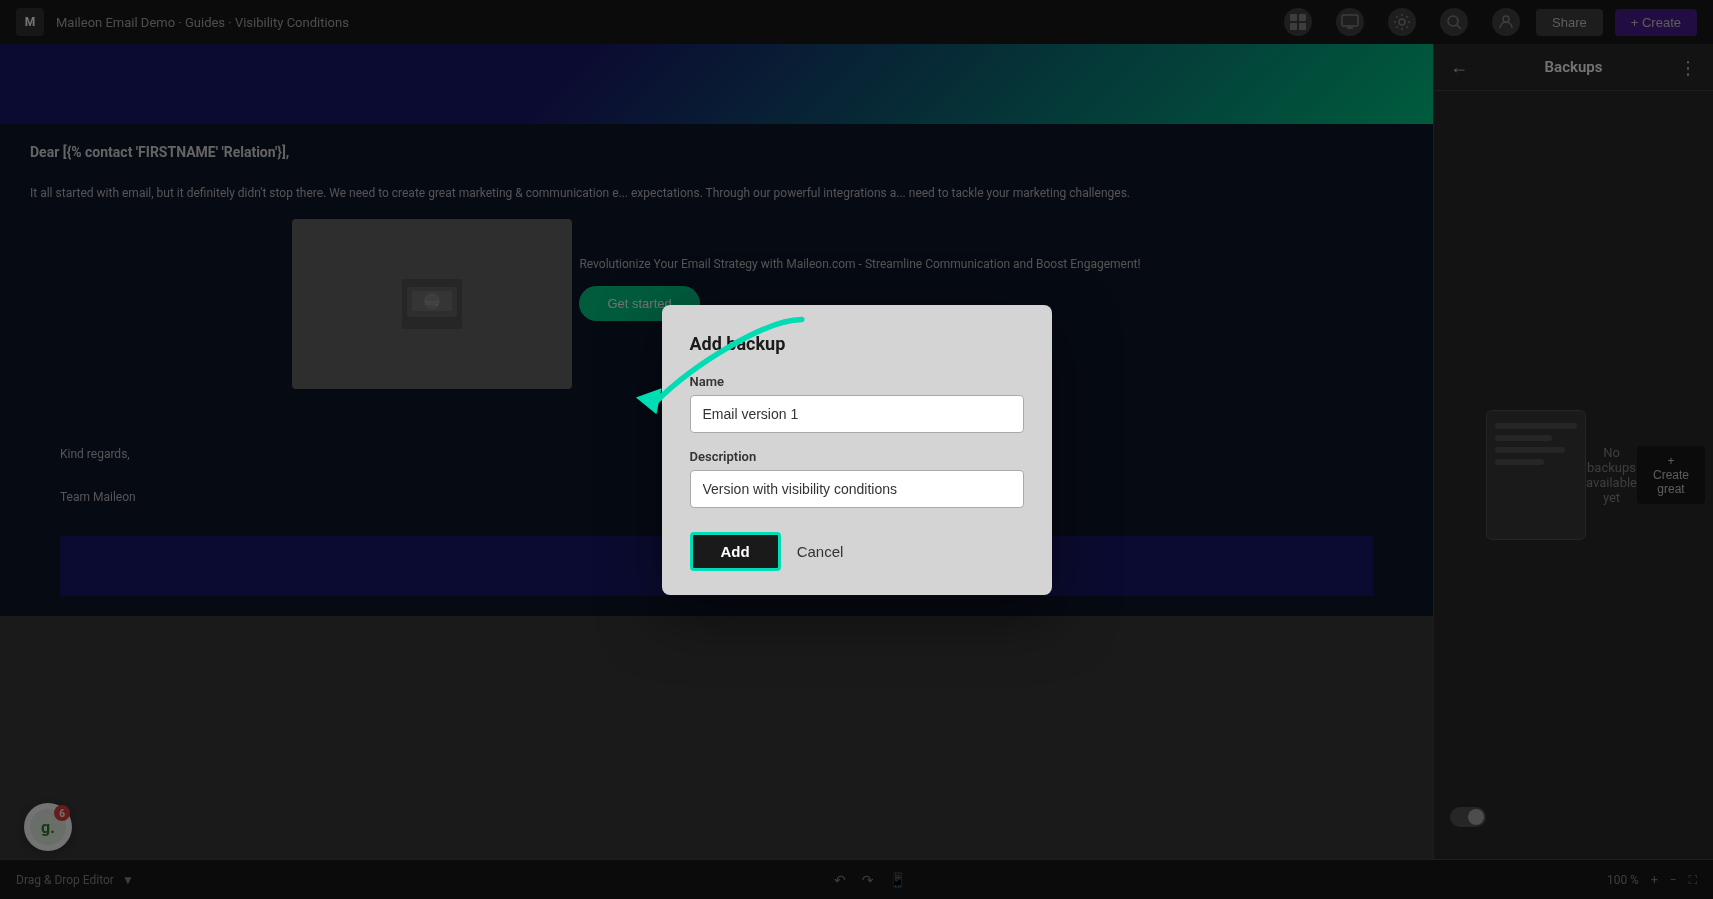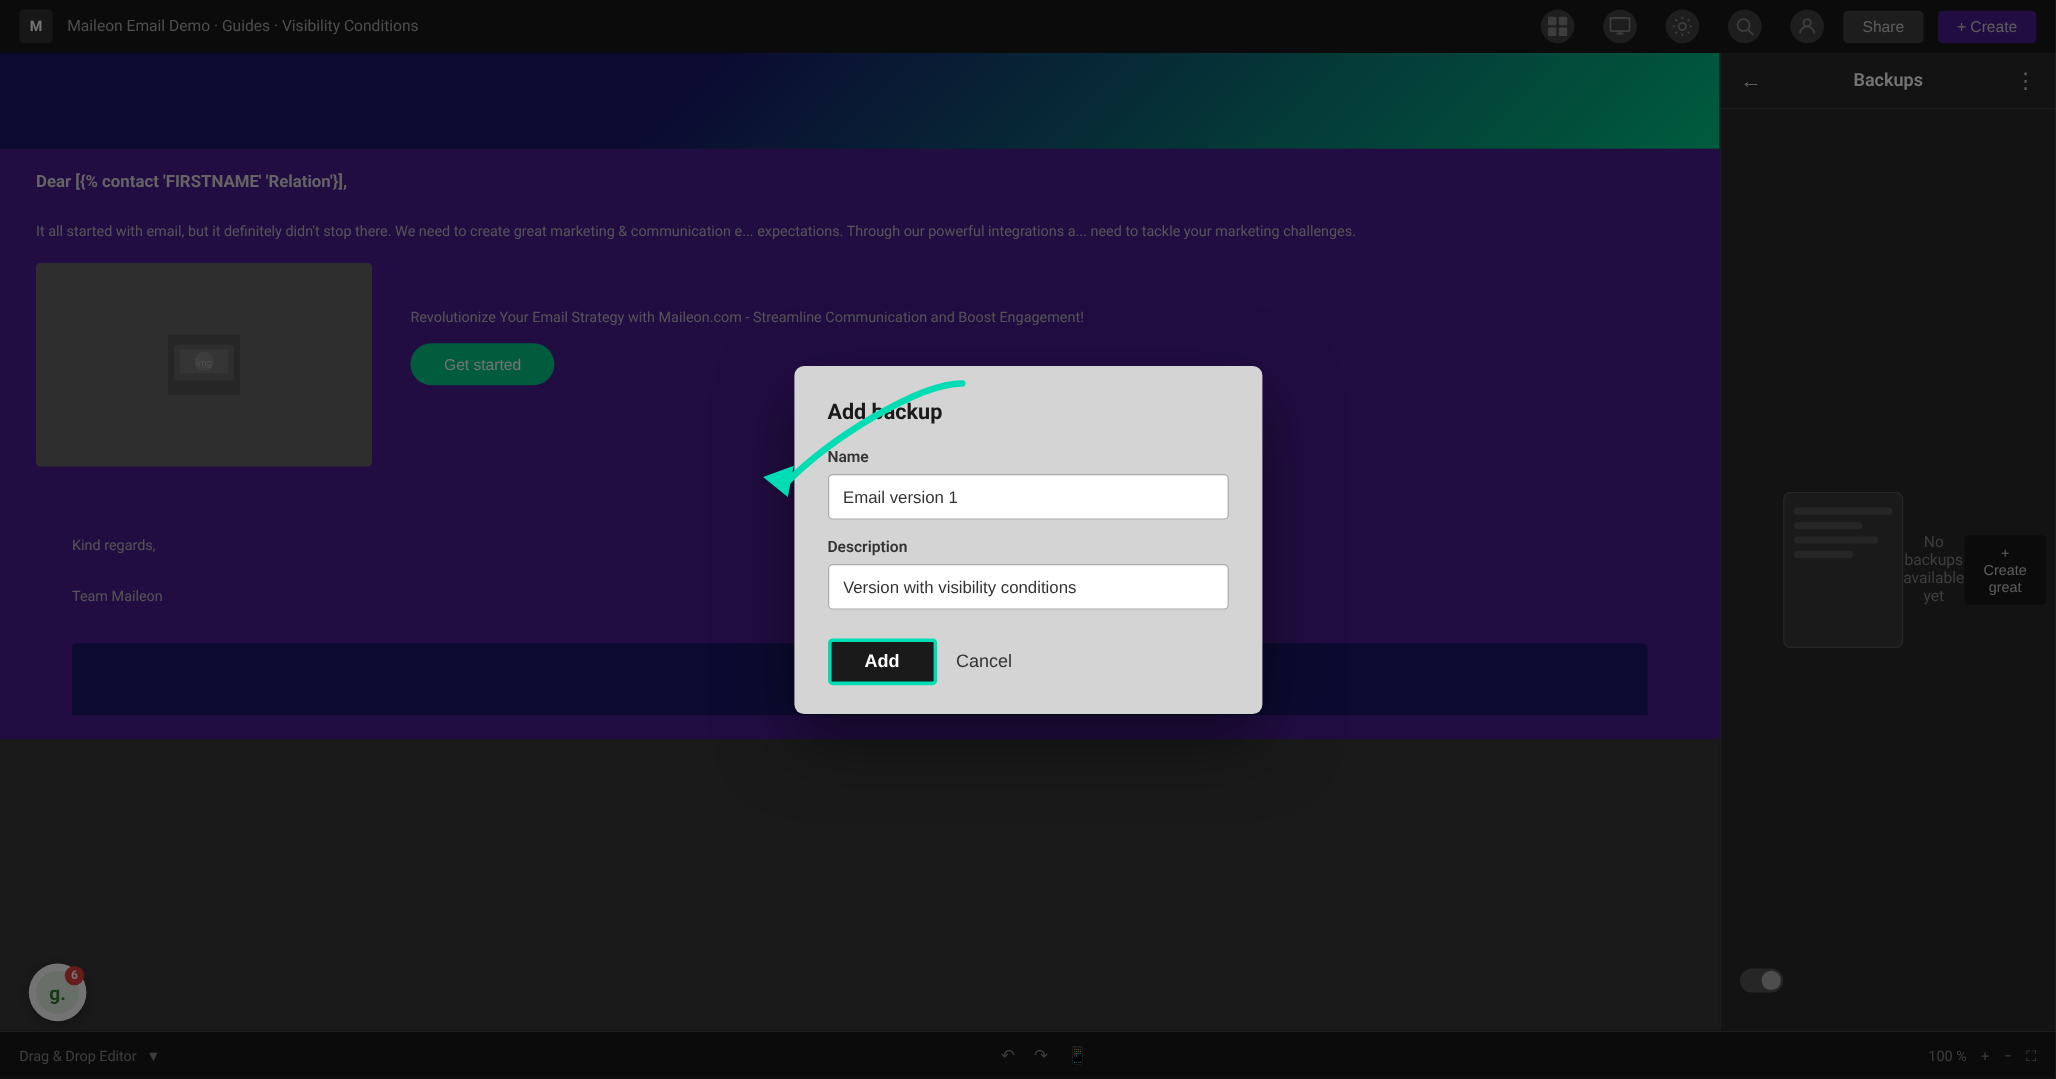--- a/index.html
+++ b/index.html
@@ -91,39 +91,40 @@
       background: #3a3a3a;
       overflow: hidden;
       position: relative;
     }
     .email-header-bar {
       height: 80px;
       background: linear-gradient(135deg, #1a1a6e 40%, #00cc88 100%);
       margin-bottom: 0;
     }
     .email-body {
-      background: #4c1d95;
+      background: #0f172a;
       padding: 20px 30px;
     }
     .email-body h3 {
       color: #ddd;
       font-size: 14px;
       margin-bottom: 12px;
     }
     .email-body p {
       color: #bbb;
       font-size: 12px;
       line-height: 1.6;
       margin-bottom: 12px;
       margin-top: 24px;
     }
     .email-image-row {
       display: flex;
-      gap: 32px;
+      gap: 7px;
       margin: 16px 0;
+      justify-content: center;
     }
     .email-thumbnail {
       width: 280px; height: 170px;
       background: #555;
       border-radius: 4px;
       display: flex;
       align-items: center;
       justify-content: center;
       color: #888;
       font-size: 11px;

